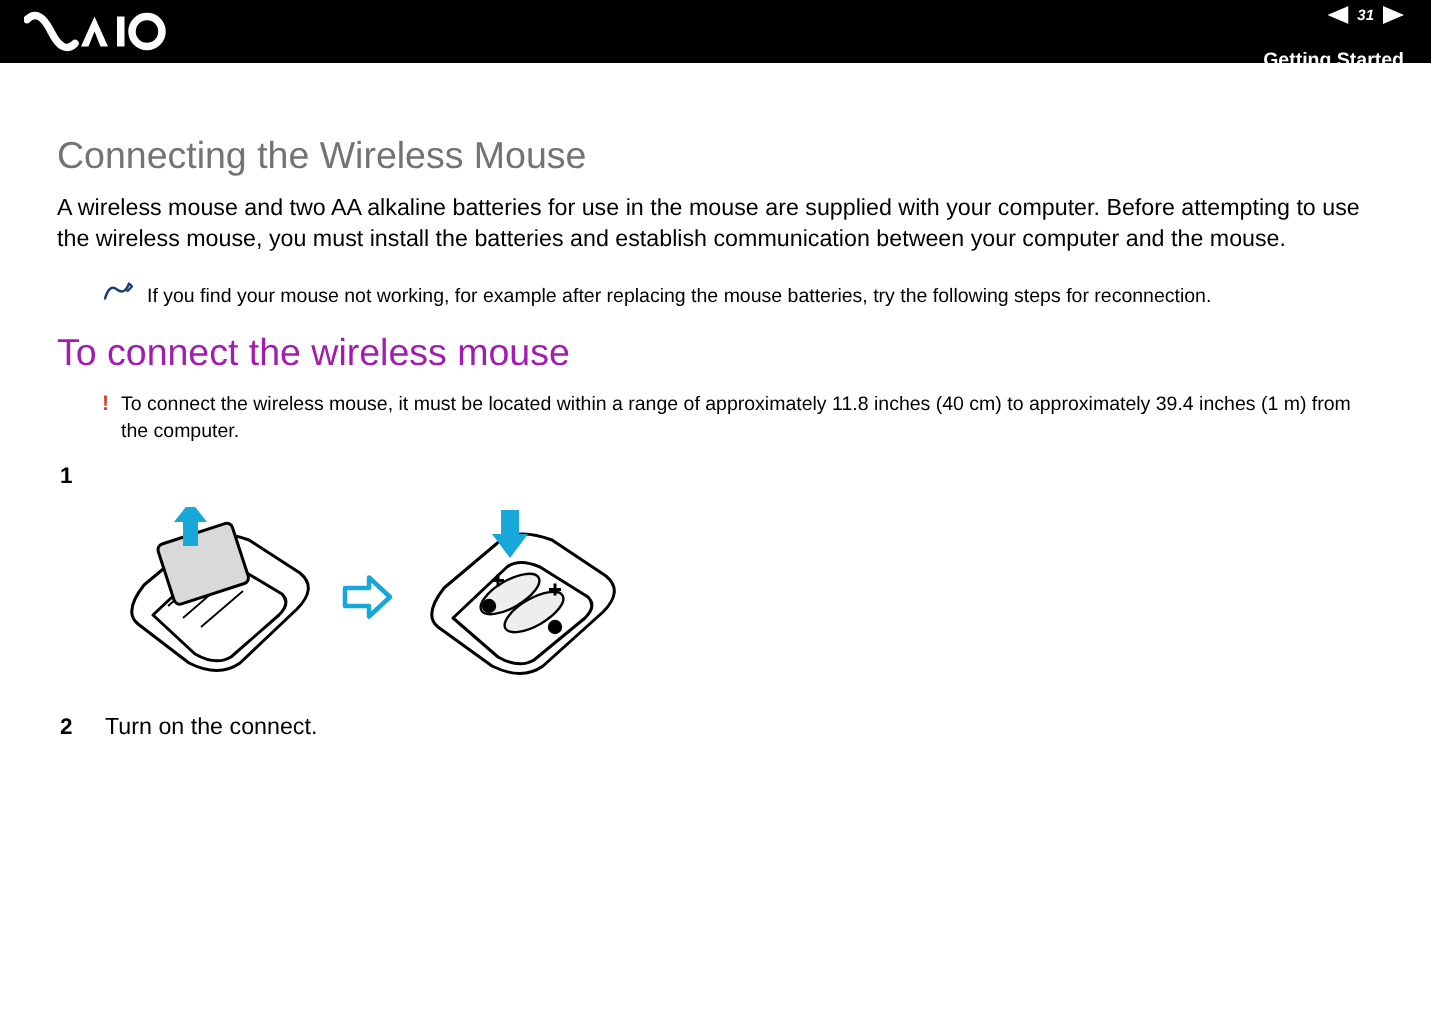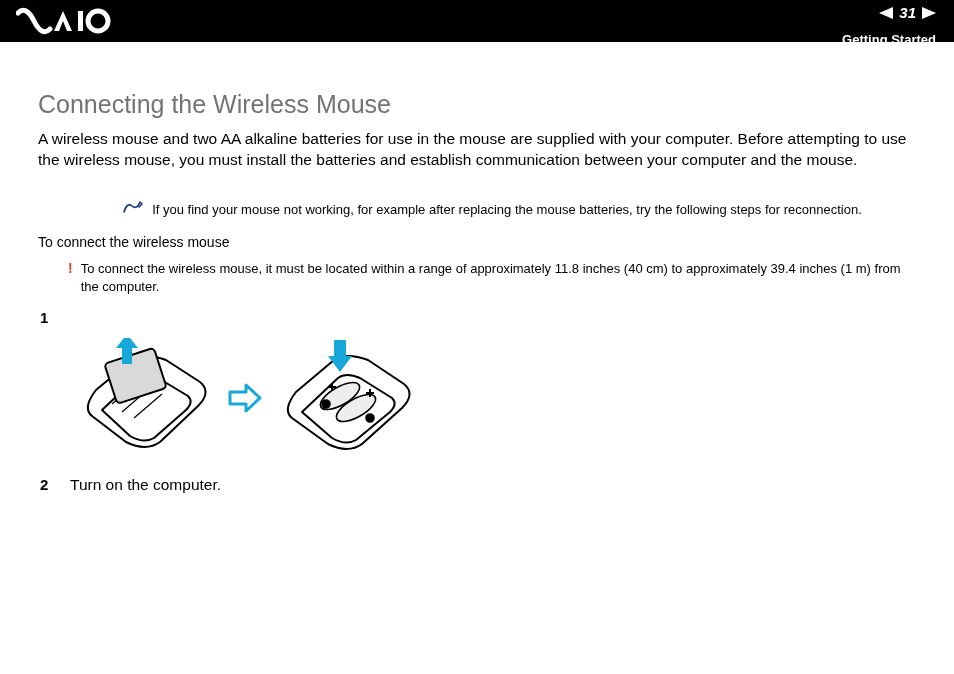--- a/index.html
+++ b/index.html
@@ -15,21 +15,21 @@
     position: absolute;
     left: 16px; top: 6px;
     height: 30px;
   }
   .pager {
     position: absolute;
     right: 18px; top: 4px;
     display: flex;
     align-items: center;
     gap: 6px;
-    font-size: 15px;
+    font-size: 10px;
     font-style: italic;
     font-weight: bold;
   }
   .pager svg { display: block; }
   .section-label {
     position: absolute;
     right: 18px; top: 32px;
     font-size: 13px;
     font-weight: bold;
   }
@@ -38,39 +38,38 @@
   }
   h1 {
     color: #737373;
     font-weight: 400;
     font-size: 25px;
     margin-bottom: 10px;
   }
   .intro {
     font-size: 15.5px;
     line-height: 1.35;
-    margin-bottom: 30px;
+    margin-bottom: 17px;
   }
   .note-block {
     display: flex;
     align-items: flex-start;
     gap: 8px;
     padding-left: 30px;
     margin-bottom: 16px;
-    justify-content: center;
   }
   .note-icon { flex: 0 0 auto; margin-top: -2px; }
   .note-text {
     font-size: 13px;
     line-height: 1.35;
   }
   h2 {
-    color: #000000;
+    color: #a21caf;
     font-weight: 400;
-    font-size: 14px;
+    font-size: 25px;
     margin-bottom: 10px;
   }
   .warn-block {
     display: flex;
     align-items: flex-start;
     gap: 8px;
     padding-left: 30px;
     margin-bottom: 14px;
   }
   .warn-icon {
@@ -208,15 +207,15 @@
         <g fill="#17a7d9" stroke="none" transform="translate(60,2)">
           <rect x="4" y="0" width="12" height="18"></rect>
           <polygon points="-2,16 22,16 10,32"></polygon>
         </g>
       </g>
     </svg>
   </div>
 
   <div class="step">
     <div class="step-num">2</div>
-    <div class="step-text">Turn on the computer.</div>
+    <div class="step-text">Turn on the connect.</div>
   </div>
 </div>
 
 </body></html>

